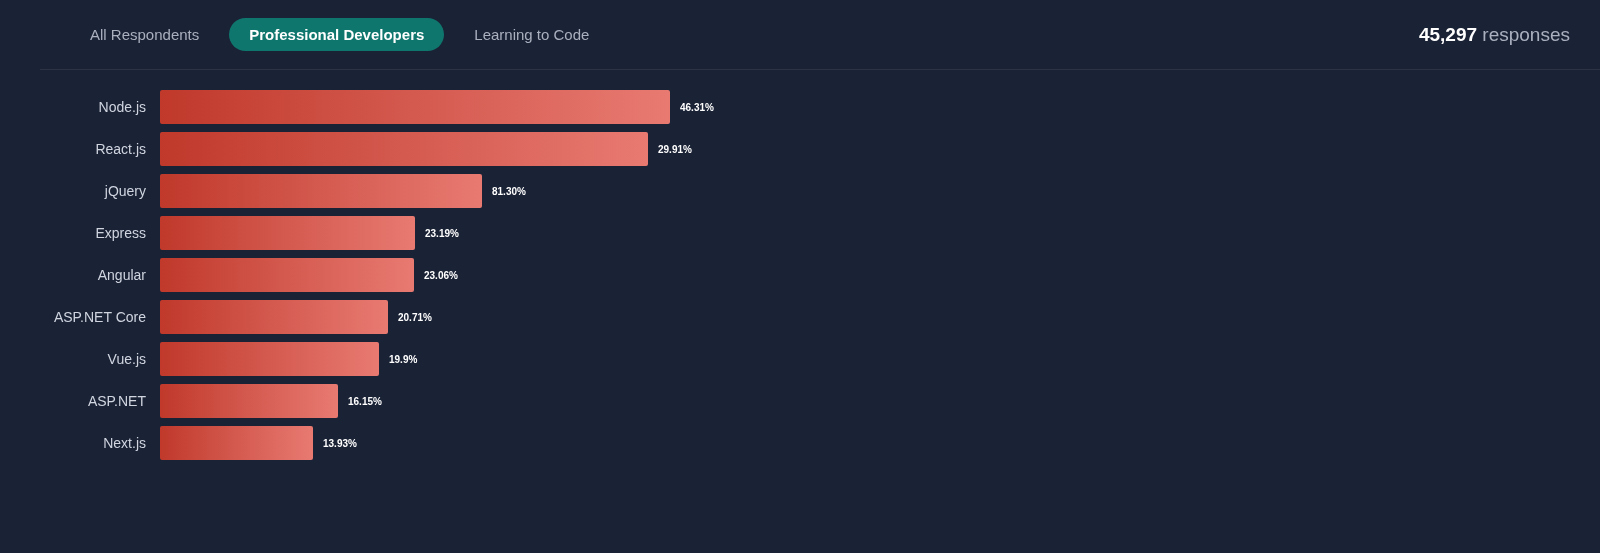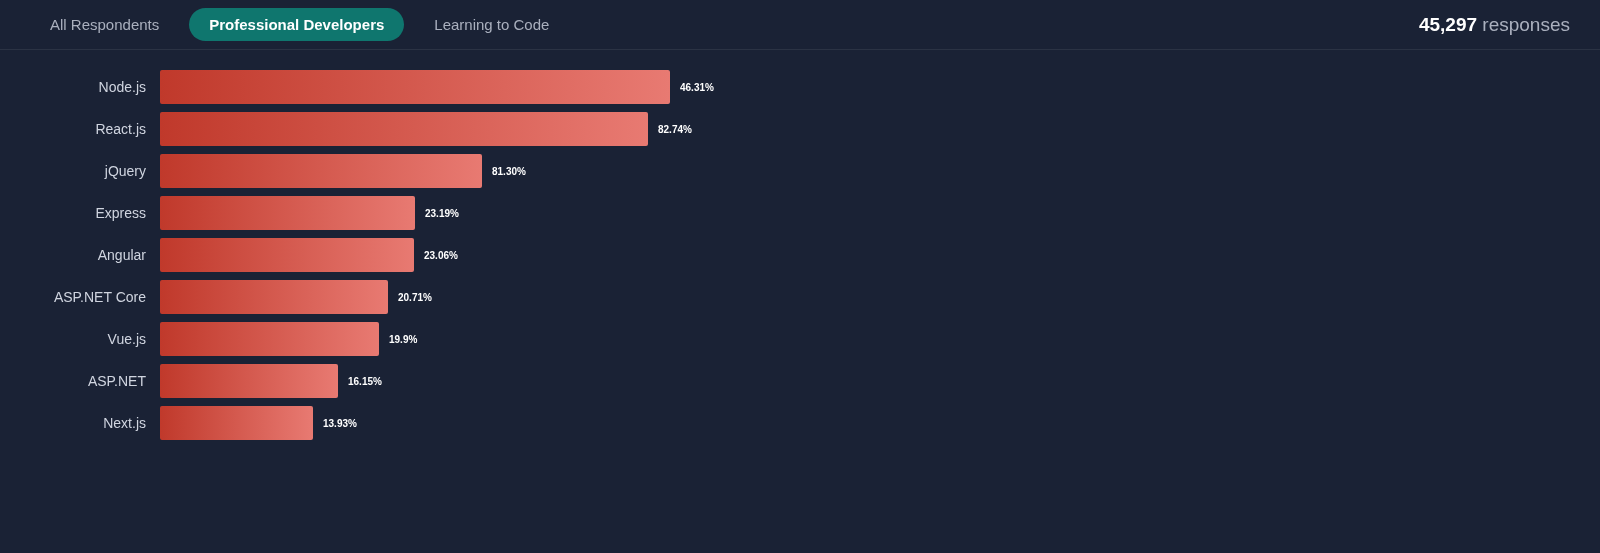--- a/index.html
+++ b/index.html
@@ -9,22 +9,23 @@
       color: #ffffff;
       font-family: 'Segoe UI', Arial, sans-serif;
       width: 1600px;
       min-height: 553px;
       overflow: hidden;
     }
 
     .header {
       display: flex;
       align-items: center;
-      padding: 8px 30px;
+      padding: 18px 30px;
       border-bottom: 1px solid rgba(255,255,255,0.08);
+      margin-left: 40px;
     }
 
     .tab {
       padding: 8px 20px;
       border-radius: 25px;
       cursor: pointer;
       font-size: 15px;
       margin-right: 10px;
       white-space: nowrap;
     }
@@ -118,21 +119,21 @@
       <div class="bar-label">Node.js</div>
       <div class="bar-wrapper">
         <div class="bar" style="width: 510px;"></div>
         <div class="bar-value">46.31%</div>
       </div>
     </div>
     <div class="chart-row">
       <div class="bar-label">React.js</div>
       <div class="bar-wrapper">
         <div class="bar" style="width: 488px;"></div>
-        <div class="bar-value">82.74%</div>
+        <div class="bar-value">29.91%</div>
       </div>
     </div>
     <div class="chart-row">
       <div class="bar-label">jQuery</div>
       <div class="bar-wrapper">
         <div class="bar" style="width: 322px;"></div>
         <div class="bar-value">81.30%</div>
       </div>
     </div>
     <div class="chart-row">

